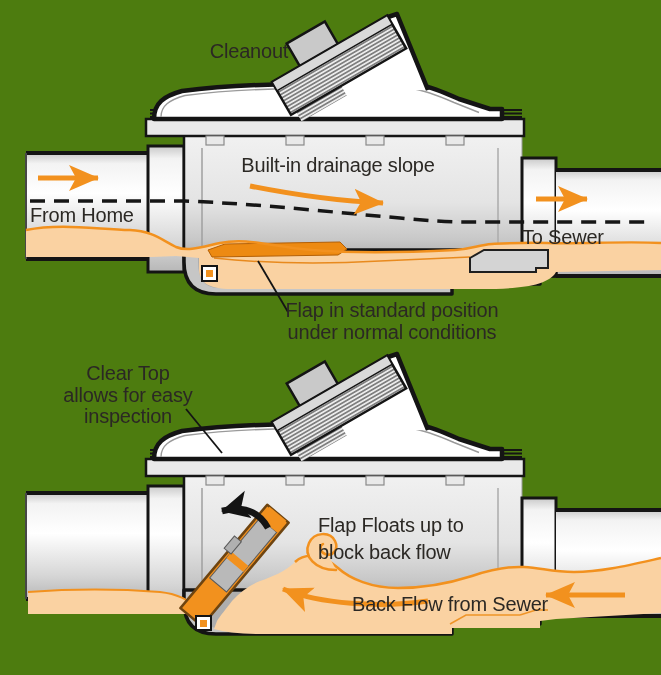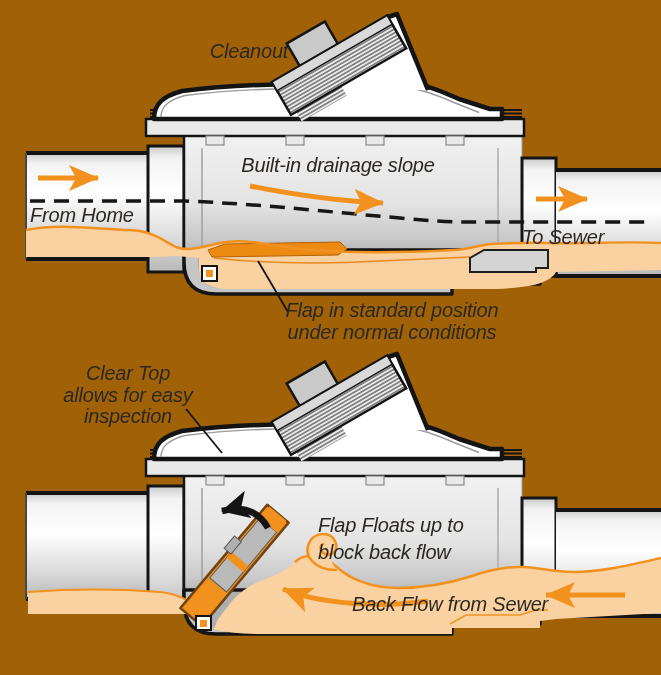--- a/index.html
+++ b/index.html
@@ -1,16 +1,16 @@
 <!DOCTYPE html>
 <html><head>
 <meta charset="utf-8">
 <style>
   html,body{margin:0;padding:0;background:#ffffff;}
-  .stage{position:relative;width:661px;height:675px;background:#a16207;overflow:hidden;font-style:italic;}
+  .stage{position:relative;width:661px;height:675px;background:#4d7c0f;overflow:hidden;}
   svg{display:block;}
   text{font-family:"Liberation Sans", sans-serif;fill:#2b2824;letter-spacing:-0.2px;}
   .lbl{font-size:20px;}
   .ol4{stroke:#141414;stroke-width:4;fill:none;}
 </style>
 </head>
 <body>
 
 <div class="stage">
 <svg width="661" height="675" viewBox="0 0 661 675">

